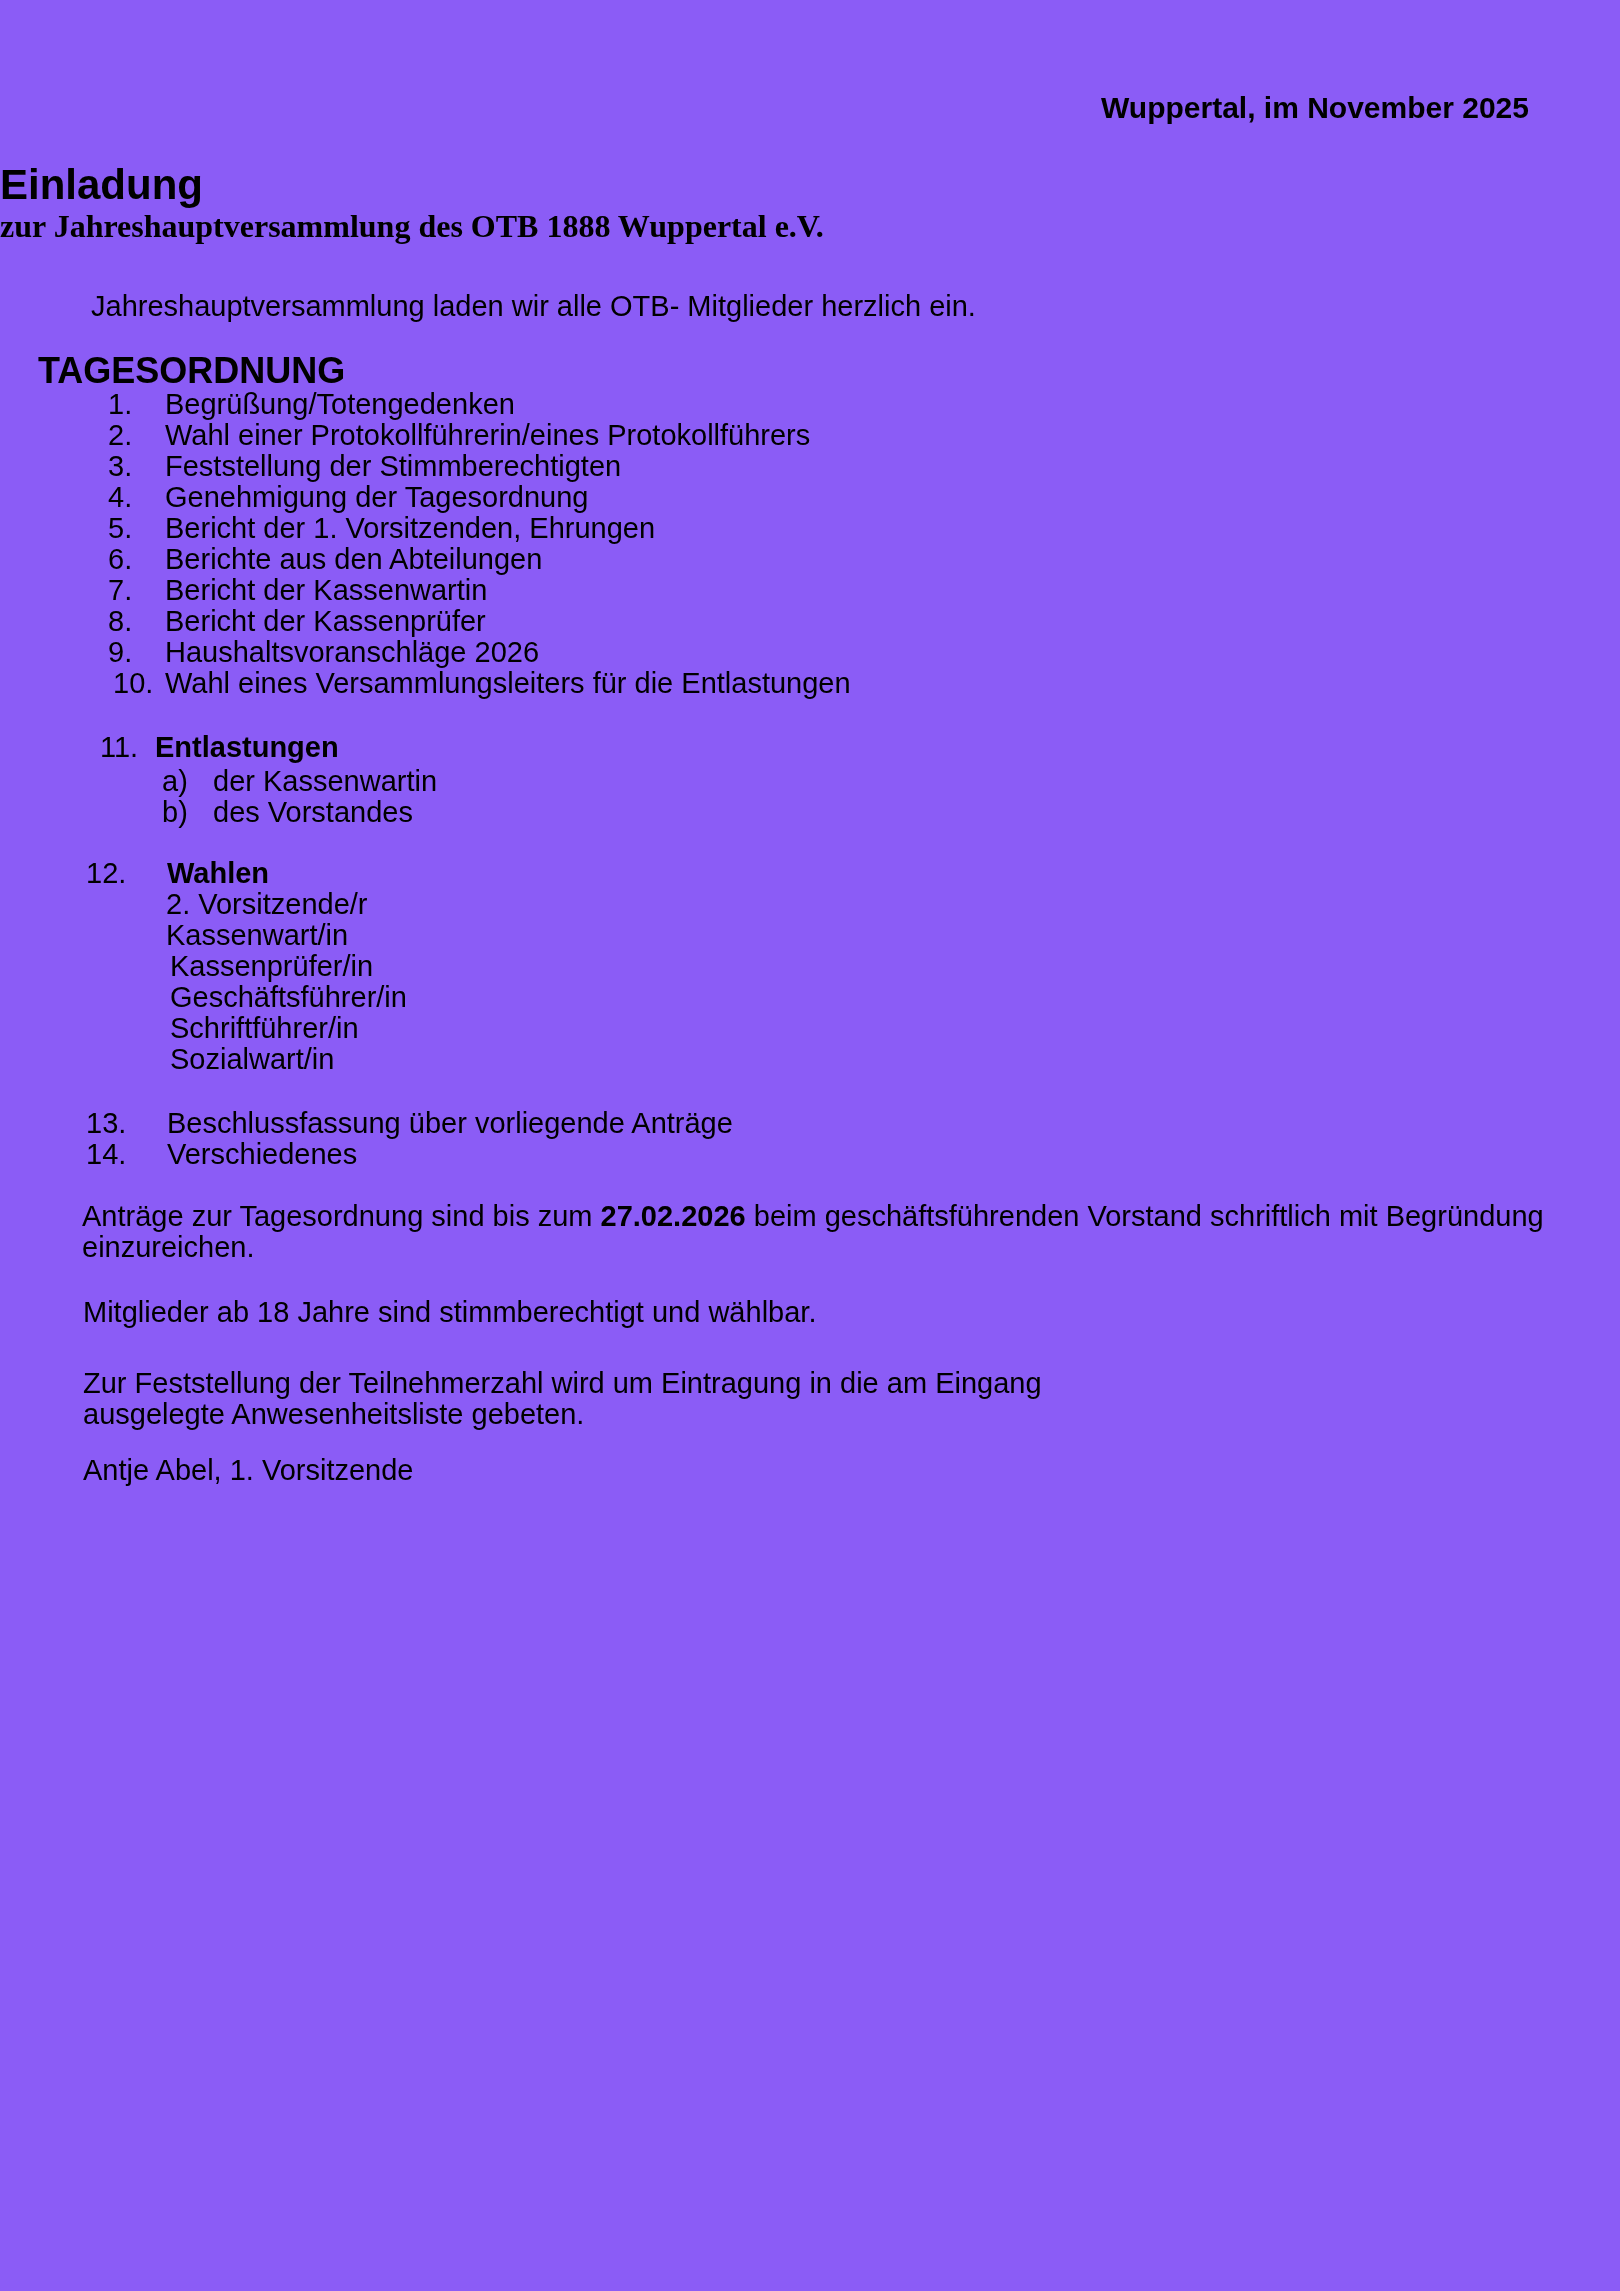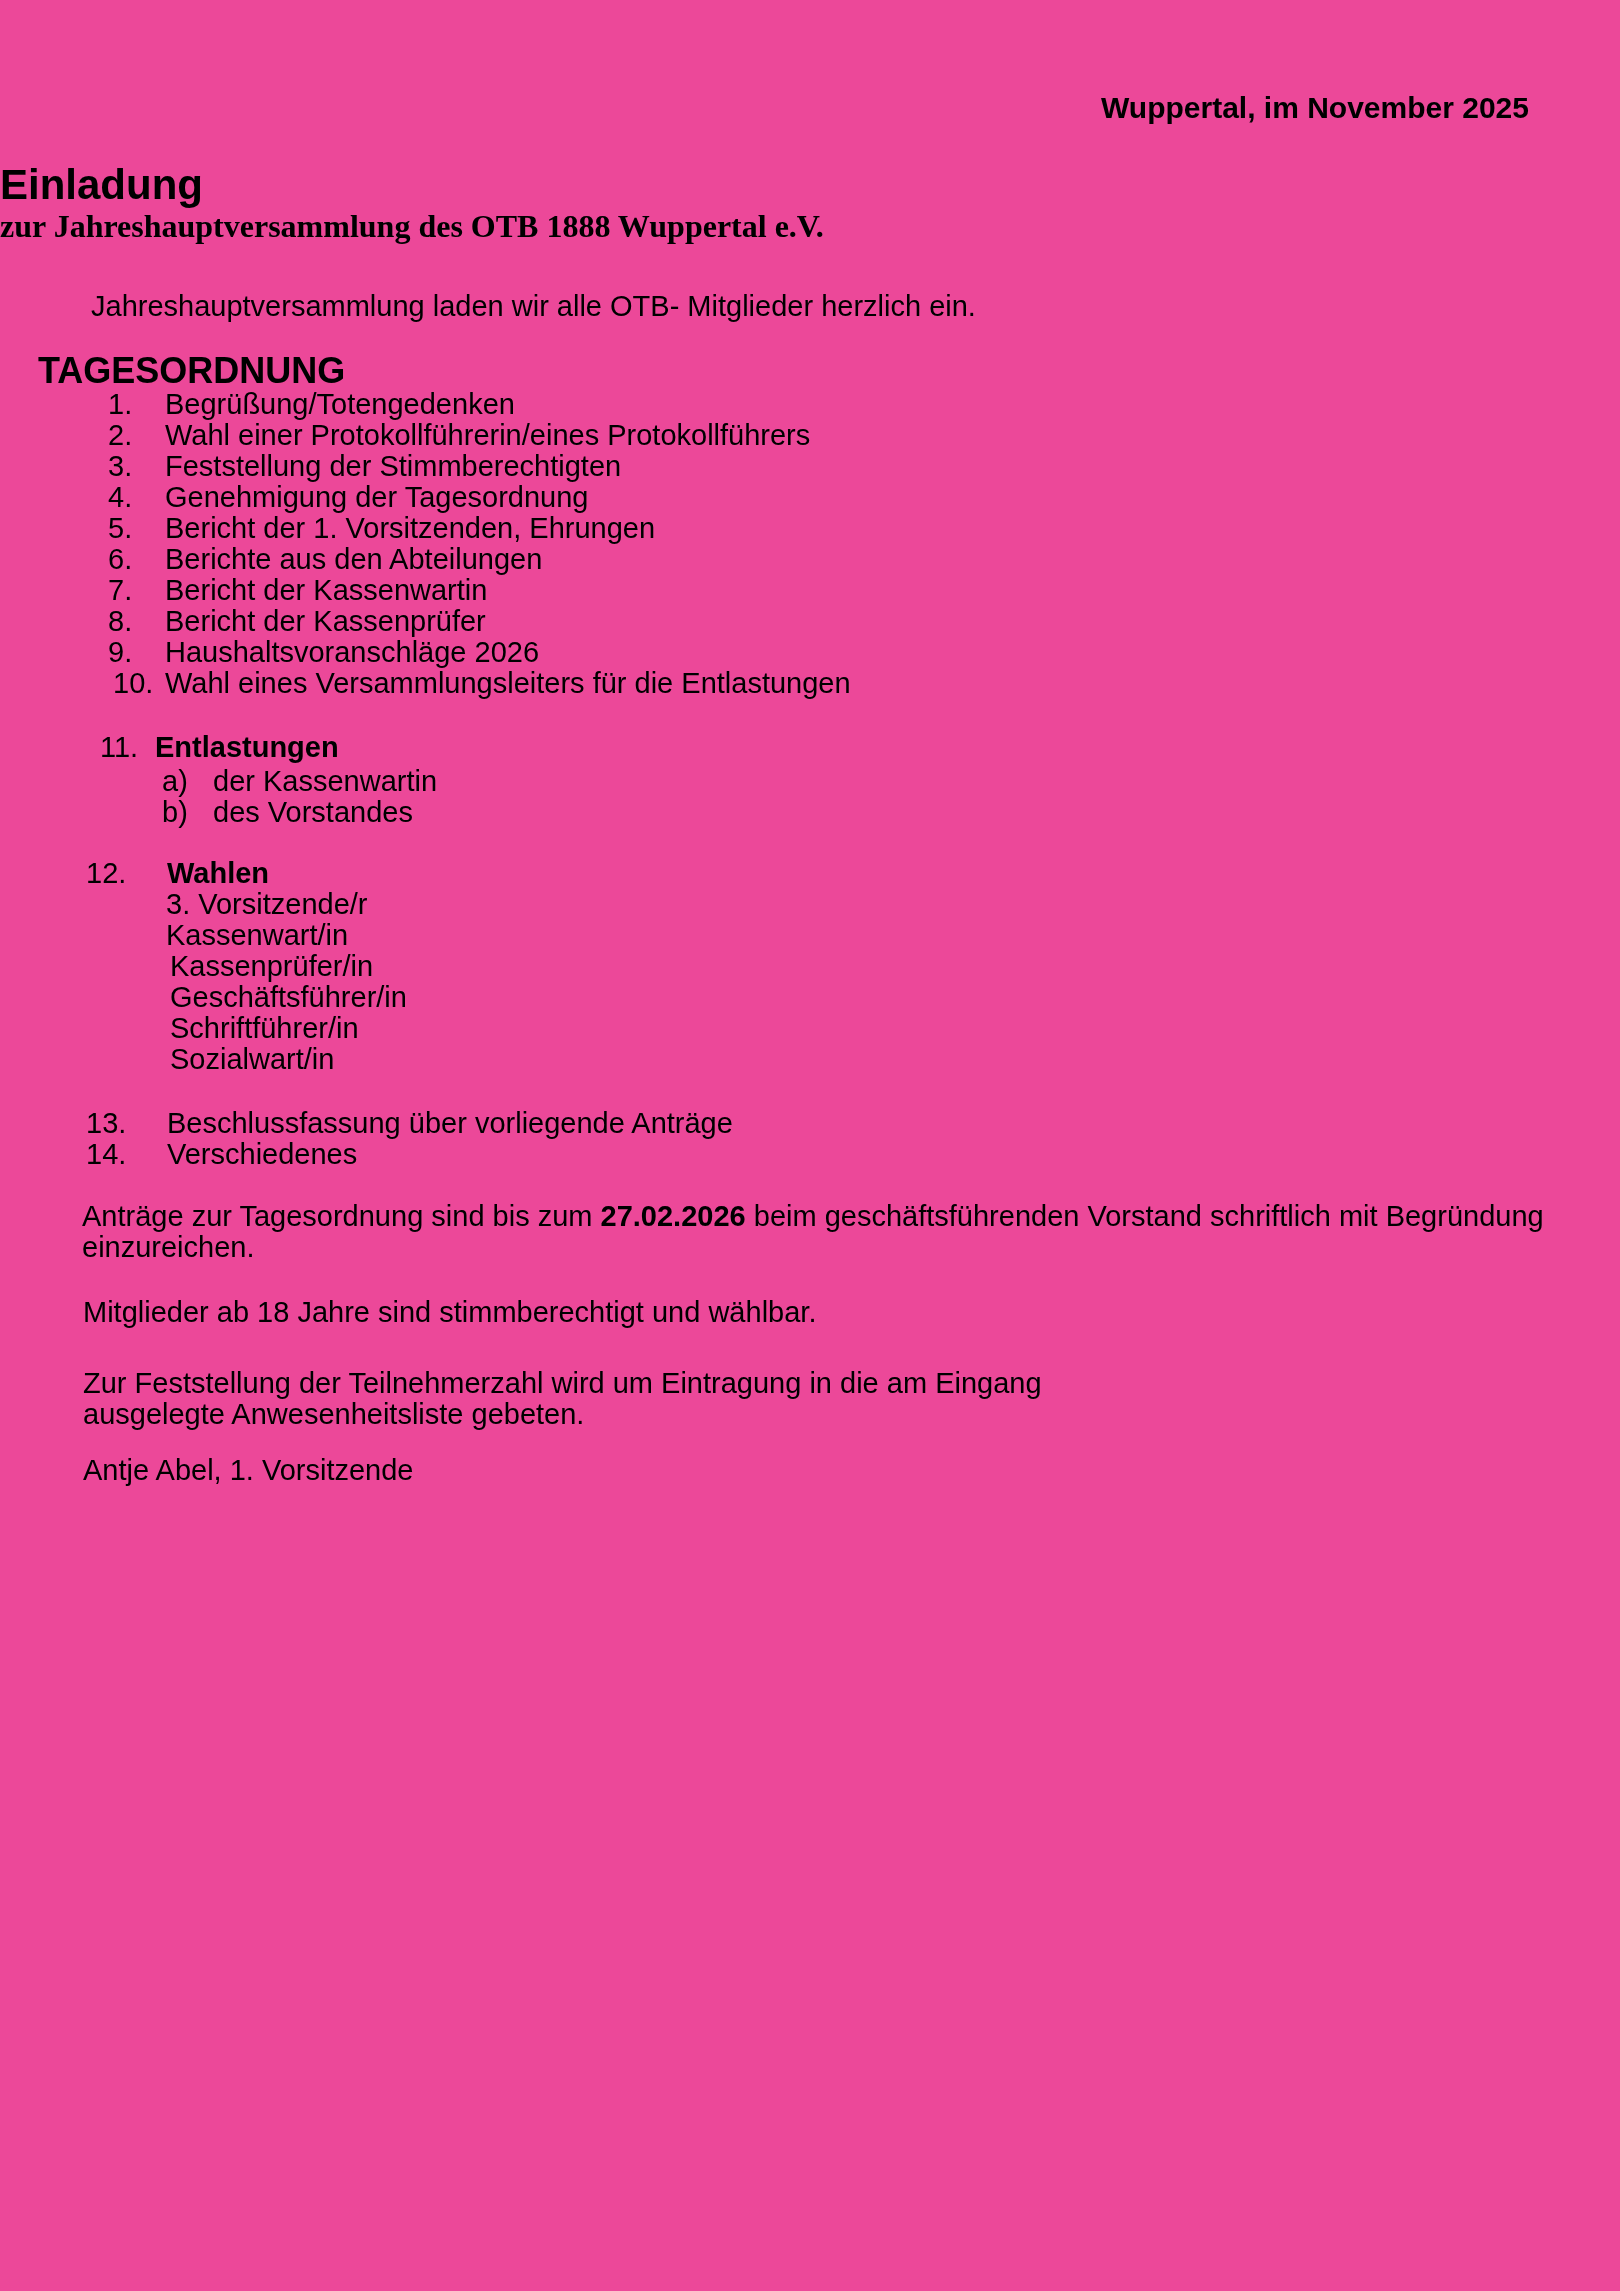--- a/index.html
+++ b/index.html
@@ -4,21 +4,21 @@
 <style>
   html, body {
     margin: 0;
     padding: 0;
     background: #ffffff;
   }
   .page {
     position: relative;
     width: 1620px;
     height: 2292px;
-    background: #ec4899;
+    background: #8b5cf6;
     color: #000000;
     font-family: "Liberation Sans", "DejaVu Sans", sans-serif;
     font-size: 29px;
     overflow: hidden;
   }
   .abs { position: absolute; }
   .b { font-weight: 700; }
   .center { left: 0; width: 100%; text-align: left; }
 
   .date-line {
@@ -154,21 +154,21 @@
       </div>
   </div>
 
   <div class="abs item-line item12-line">
     <span class="num">12.</span>
     <span class="label">Wahlen</span>
   </div>
 
   <div class="abs positions">
     <div class="pos-row">
-        <span class="txt">3. Vorsitzende/r</span>
+        <span class="txt">2. Vorsitzende/r</span>
       </div>
     <div class="pos-row">
         <span class="txt">Kassenwart/in</span>
       </div>
     <div class="pos-row indent">
         <span class="txt">Kassenprüfer/in</span>
       </div>
     <div class="pos-row indent">
         <span class="txt">Geschäftsführer/in</span>
       </div>

